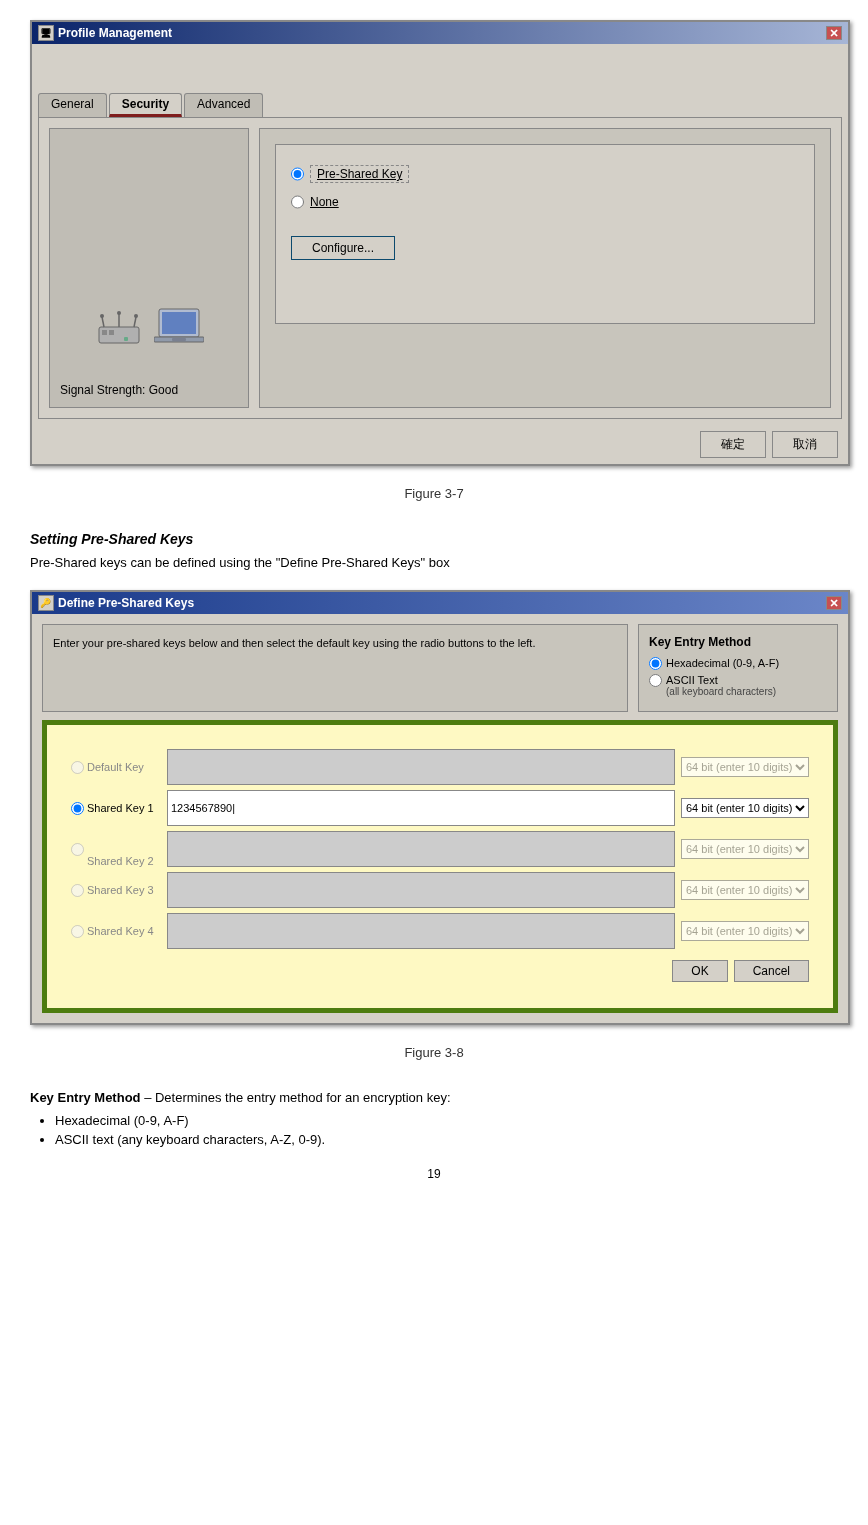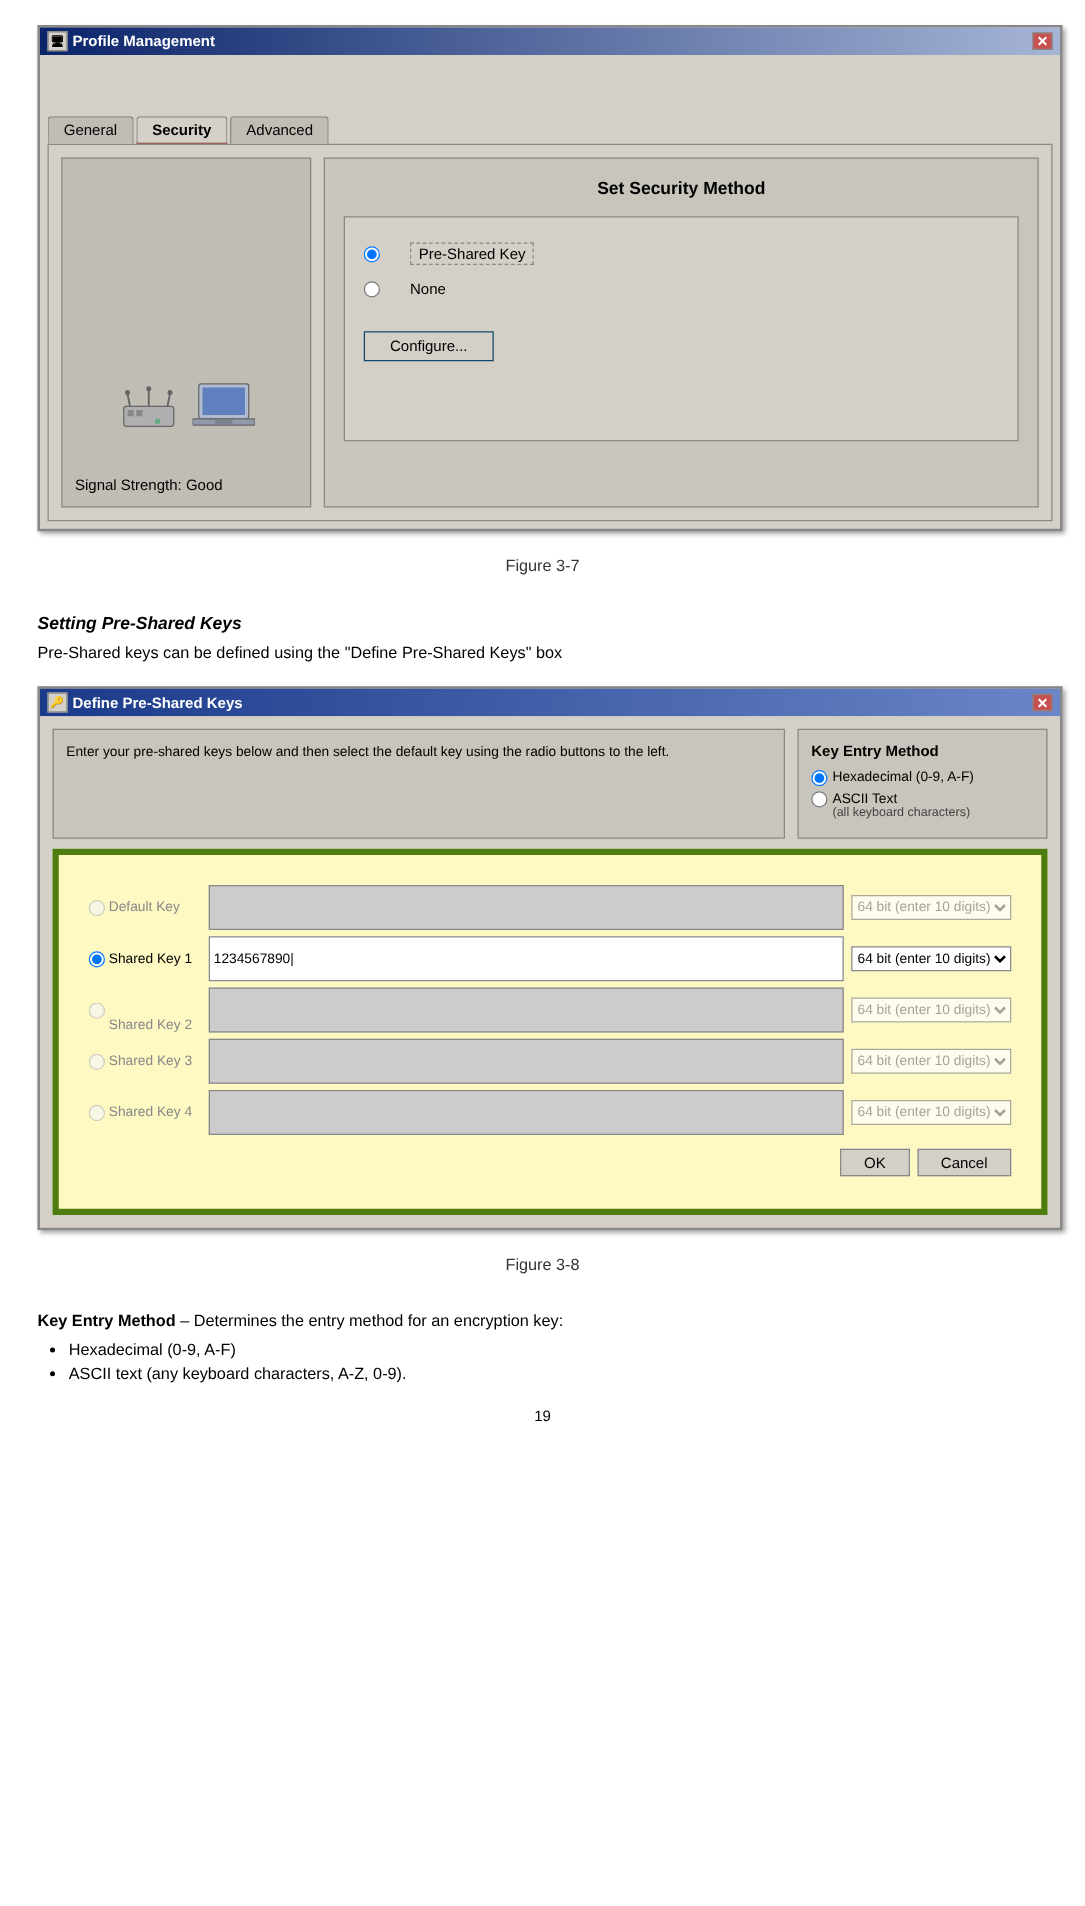--- a/index.html
+++ b/index.html
@@ -71,21 +71,21 @@
       background: #c0bdb5;
       padding: 3px 12px;
       font-size: 12px;
       cursor: pointer;
       border-bottom: none;
       border-radius: 3px 3px 0 0;
       margin-top: 45px;
     }
     .tab.active {
       background: #d4d0c8;
-      border-bottom: 1px solid #7f1d1d;
+      border-bottom: 3px solid #7f1d1d;
       z-index: 1;
       font-weight: bold;
     }
     .window-content {
       border: 1px solid #888;
       background: #d4d0c8;
       padding: 10px;
       margin: 0 6px 6px 6px;
     }
 
@@ -140,24 +140,24 @@
       margin-bottom: 15px;
     }
     .security-inner {
       border: 1px solid #888;
       background: #d4d0c8;
       padding: 20px 15px;
       min-height: 180px;
     }
     .radio-option {
       display: flex;
-      align-items: center;
-      gap: 24px;
+      gap: 6px;
       margin-bottom: 12px;
       font-size: 12px;
+      text-decoration: underline;
     }
     .radio-option input[type="radio"] {
       margin: 0;
     }
     .psk-label {
       border: 1px dashed #888;
       padding: 1px 6px;
     }
     .configure-btn {
       margin-top: 15px;
@@ -372,38 +372,41 @@
             <rect x="5" y="5" width="40" height="28" rx="2" fill="#b0bbd0" stroke="#666" stroke-width="1"></rect>
             <rect x="8" y="8" width="34" height="22" fill="#6080c0"></rect>
             <rect x="0" y="33" width="50" height="5" rx="1" fill="#909aaa" stroke="#666" stroke-width="1"></rect>
             <rect x="18" y="34" width="14" height="3" rx="1" fill="#7a8090"></rect>
           </svg>
         </div>
         <div class="signal-text">Signal Strength:  Good</div>
       </div>
 
       <div class="right-panel">
-        <div class="set-security-title">Set Security Method</div>
         <div class="security-inner">
           <div class="radio-option">
             <input type="radio" name="security" checked="" style="">
             <span class="psk-label">Pre-Shared Key</span>
           </div>
           <div class="radio-option" style="margin-top: 10px;">
             <input type="radio" name="security" style="">
             <span>None</span>
           </div>
           <div>
             <button class="configure-btn">Configure...</button>
           </div>
         </div>
       </div>
     </div>
   </div>
 
+  <div class="window-footer">
+    <button class="footer-btn">確定</button>
+    <button class="footer-btn">取消</button>
+  </div>
 </div>
 
 <div class="figure-caption">Figure 3-7</div>
 
 <div style="margin-bottom: 8px;">
   <span class="section-heading">Setting Pre-Shared Keys</span>
 </div>
 <div class="section-text">Pre-Shared keys can be defined using the "Define Pre-Shared Keys" box</div>
 
 <div class="window2">

